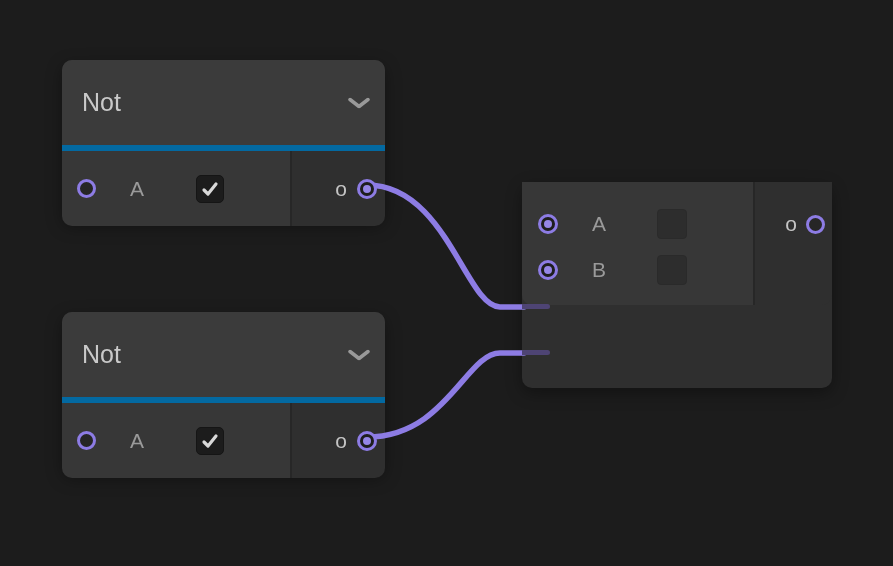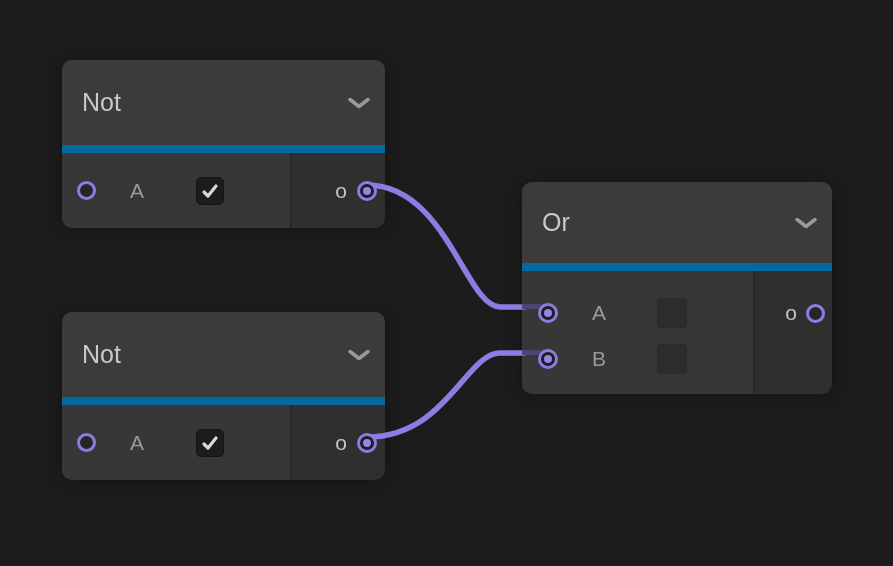--- a/index.html
+++ b/index.html
@@ -10,21 +10,21 @@
   
   .wire-layer{position:absolute;left:0;top:0;z-index:5;pointer-events:none;}
   .wire{stroke:#8d7ce4;stroke-width:5.5;fill:none;stroke-linecap:round;pointer-events:stroke;}
   
   .node{
     position:absolute;background:#2f2f2f;border-radius:10px;
     box-shadow:0 5px 16px rgba(0,0,0,.35);
   }
   .node-header{
     position:relative;display:flex;align-items:center;
-    background:#3b3b3b;border-bottom:8px solid #0369a1;
+    background:#3b3b3b;border-bottom:6px solid #0369a1;
     border-radius:10px 10px 0 0;
   }
   .node-title{padding-left:20px;font-size:25px;color:#c9c9c9;}
   .collapse-btn{position:absolute;right:15px;top:50%;transform:translateY(-50%);display:flex;}
   .node-body{display:flex;}
   .cell-inputs{
     background:#373737;border-right:2px solid #272727;
     border-radius:0 0 0 10px;box-sizing:border-box;
   }
   .cell-output{flex:1;background:#2f2f2f;border-radius:0 0 10px 0;position:relative;}
@@ -120,28 +120,20 @@
         <div class="port port-filled">
           <div class="port-dot"></div>
         </div>
       </div>
     </div>
   </div>
 
   <div class="node or-node">
     <div class="stub" style="top:122px;"></div>
     <div class="stub" style="top:168px;"></div>
-    <div class="node-header">
-      <span class="node-title">Or</span>
-      <span class="collapse-btn">
-        <svg width="22" height="11" viewBox="0 0 22 11">
-          <polyline points="2,2 11,9 20,2" fill="none" stroke="#999999" stroke-width="3.5" stroke-linecap="round" stroke-linejoin="round"></polyline>
-        </svg>
-      </span>
-    </div>
     <div class="node-body">
       <div class="cell-inputs">
         <div class="port-row">
           <div class="port port-filled">
             <div class="port-dot"></div>
           </div>
           <span class="port-label">A</span>
           <div class="value-box"></div>
         </div>
         <div class="port-row">

